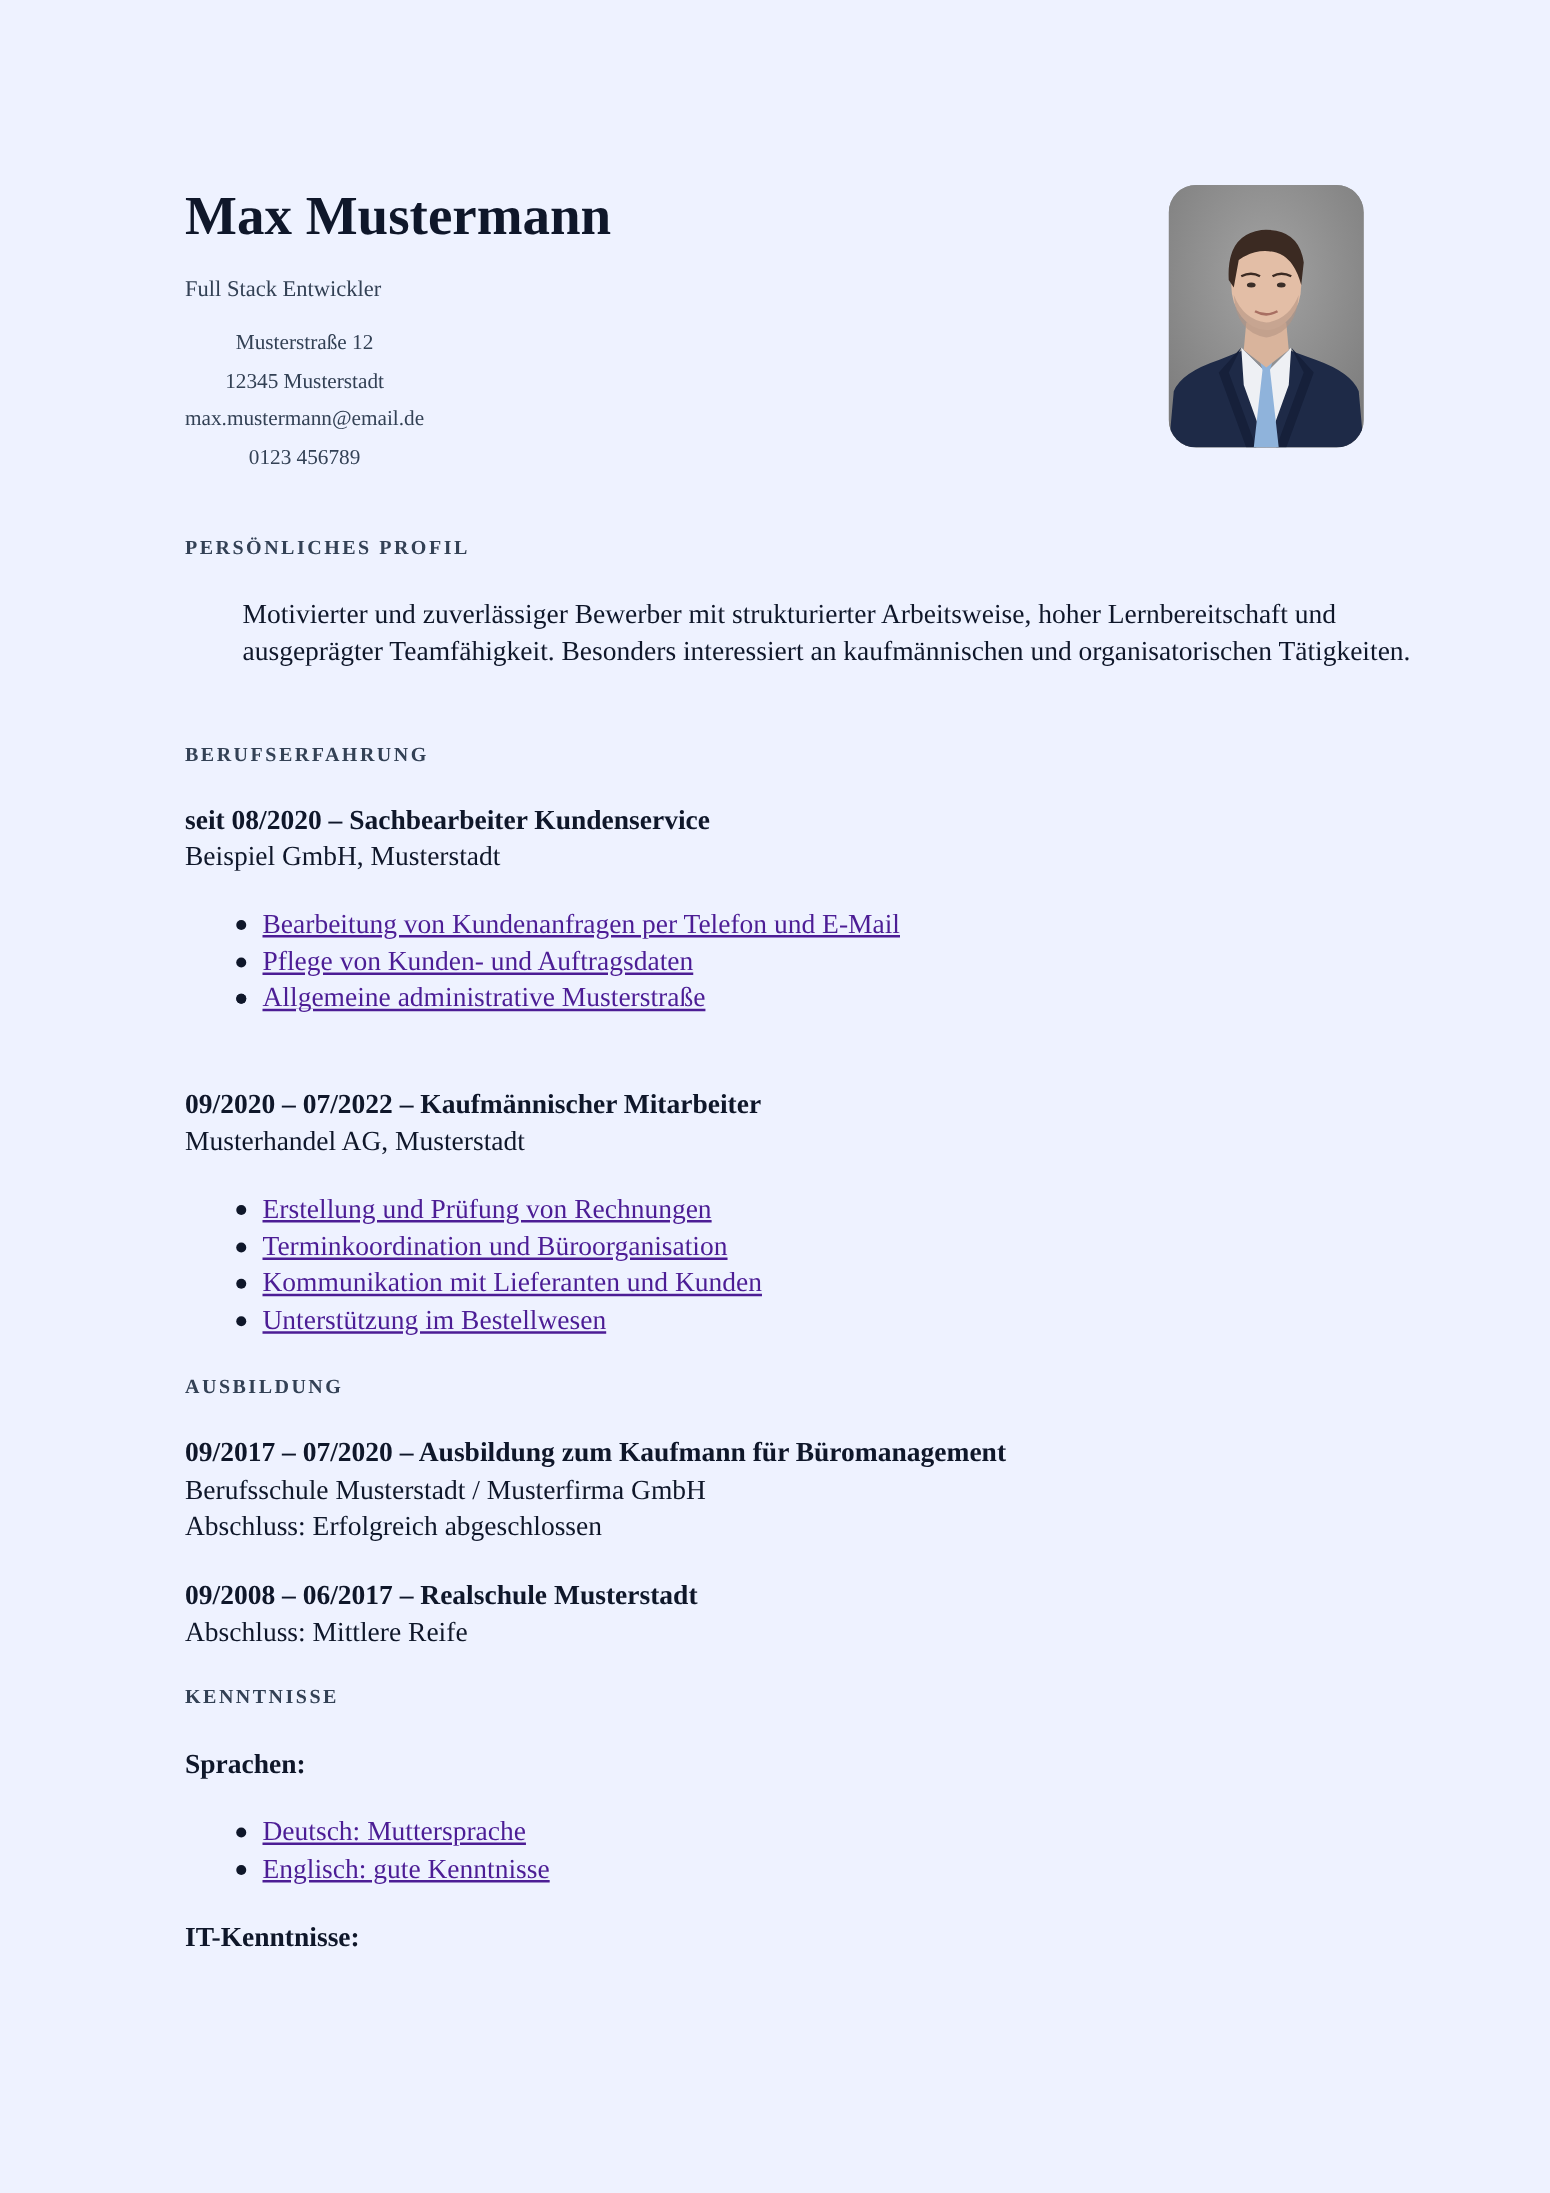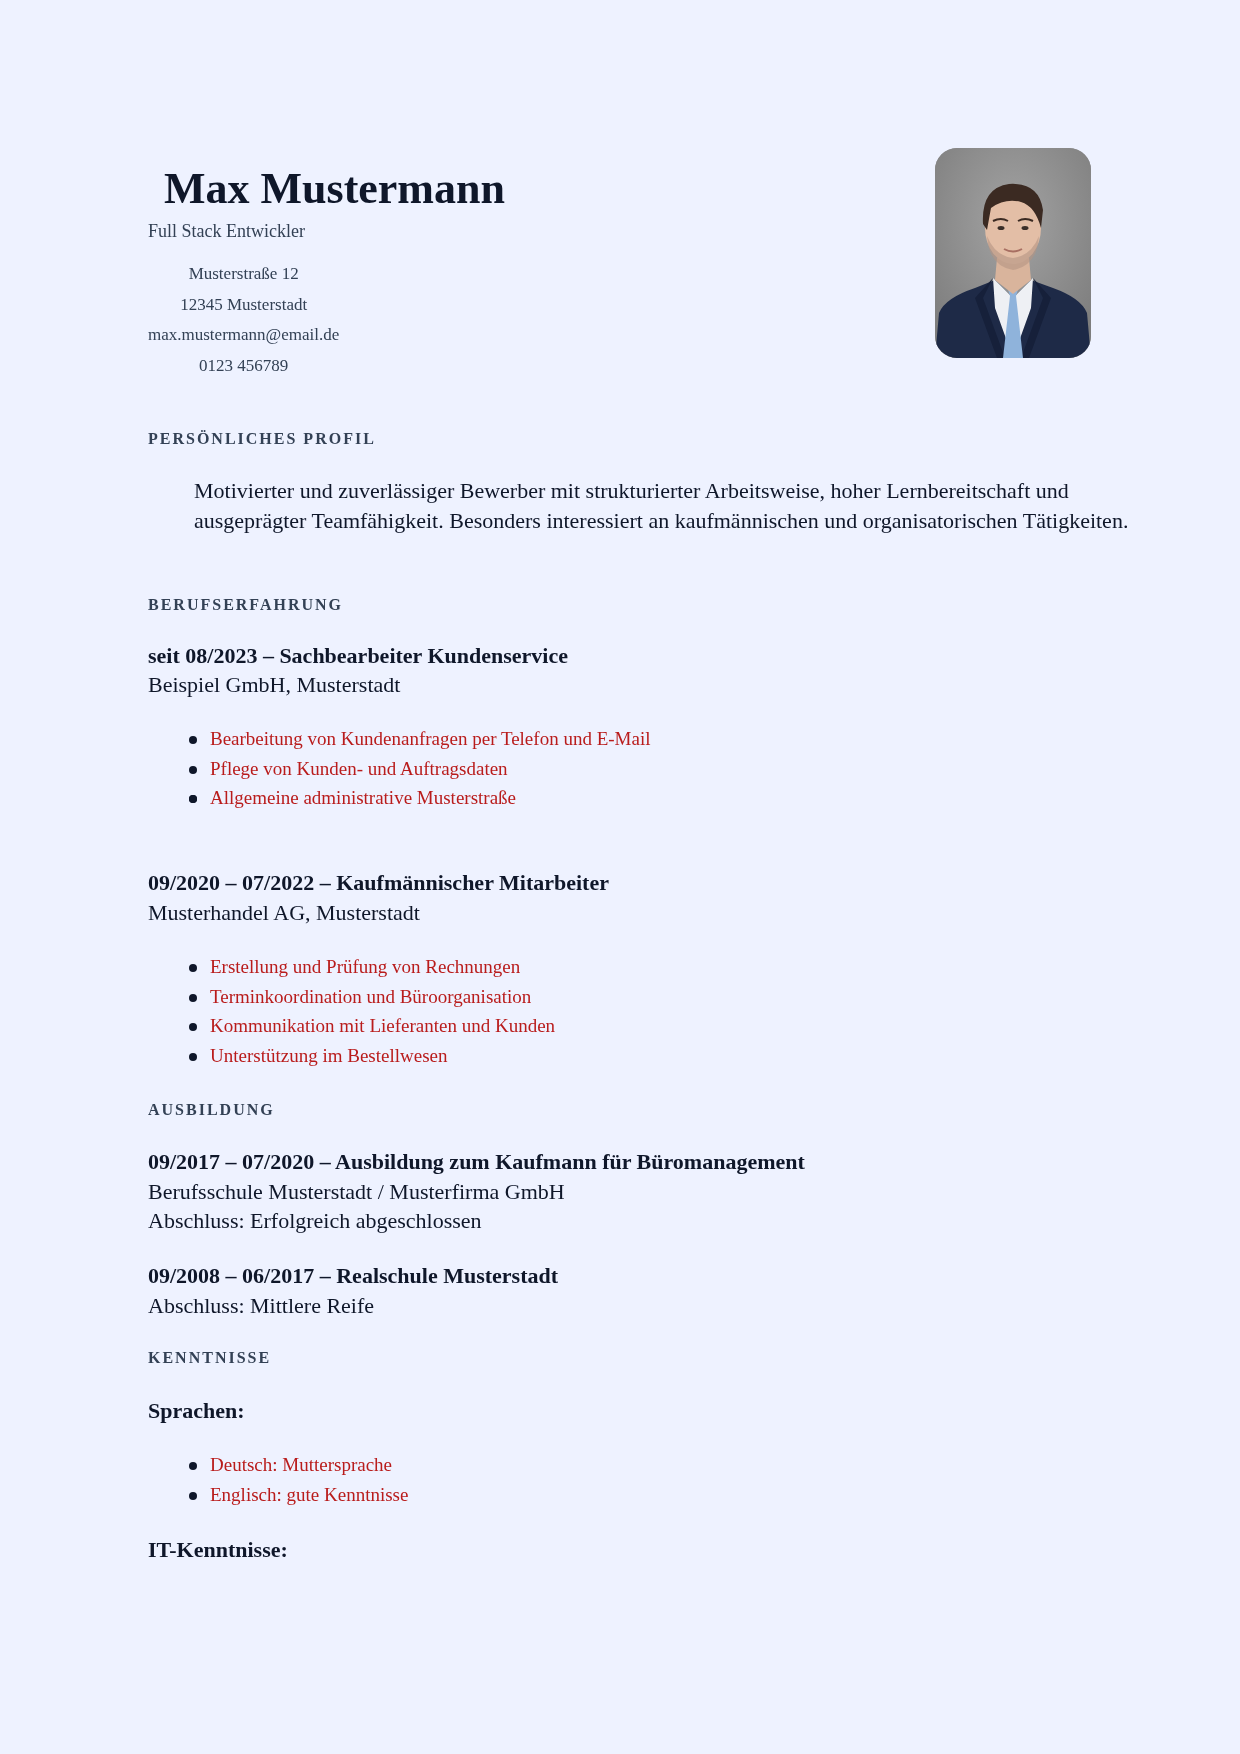--- a/index.html
+++ b/index.html
@@ -22,21 +22,21 @@
       width: 944px;
     }
     .header {
       position: relative;
       height: 400px;
     }
     .name {
       position: absolute;
       left: 0;
       top: 147px;
-      margin: 16px;
+      margin: 0;
       font-size: 44px;
       font-weight: bold;
       line-height: 52px;
       color: #0f172a;
     }
     .subtitle {
       position: absolute;
       left: 0;
       top: 218px;
       font-size: 18px;
@@ -103,24 +103,25 @@
     ul.bullets {
       position: absolute;
       left: 0;
       margin: 0;
       padding: 0;
       list-style: none;
     }
     ul.bullets li {
       position: relative;
       padding-left: 62px;
-      font-size: 19px;
+      font-size: 22px;
       line-height: 29.7px;
       white-space: nowrap;
-      color: #b91c1c;
+      color: #4c1d95;
+      text-decoration: underline;
     }
     ul.bullets li .dot {
       position: absolute;
       left: 41px;
       top: 12px;
       width: 8px;
       height: 8px;
       border-radius: 50%;
       background: #0f172a;
     }
@@ -175,21 +176,21 @@
         <path d="M69 101 Q78 106 87 101" stroke="#a86f62" stroke-width="2" fill="none"></path>
       </svg>
     </div>
   </div>
 
   <div class="section-heading" style="top:429px">PERSÖNLICHES PROFIL</div>
   <div class="body-text" style="top:476px">Motivierter und zuverlässiger Bewerber mit strukturierter Arbeitsweise, hoher Lernbereitschaft und ausgeprägter Teamfähigkeit. Besonders interessiert an kaufmännischen und organisatorischen Tätigkeiten.</div>
 
   <div class="section-heading" style="top:595px">BERUFSERFAHRUNG</div>
 
-  <div class="entry-title" style="top:641px">seit 08/2023 – Sachbearbeiter Kundenservice</div>
+  <div class="entry-title" style="top:641px">seit 08/2020 – Sachbearbeiter Kundenservice</div>
   <div class="entry-line" style="top:670px">Beispiel GmbH, Musterstadt</div>
   <ul class="bullets" style="top:724px">
     <li><span class="dot"></span><span>Bearbeitung von Kundenanfragen per Telefon und E-Mail</span></li>
     <li><span class="dot"></span><span>Pflege von Kunden- und Auftragsdaten</span></li>
     <li><span class="dot"></span></li>
     <li><span class="dot"></span><span>Allgemeine administrative Musterstraße</span></li>
   </ul>
 
   <div class="entry-title" style="top:868px">09/2020 – 07/2022 – Kaufmännischer Mitarbeiter</div>
   <div class="entry-line" style="top:898px">Musterhandel AG, Musterstadt</div>

